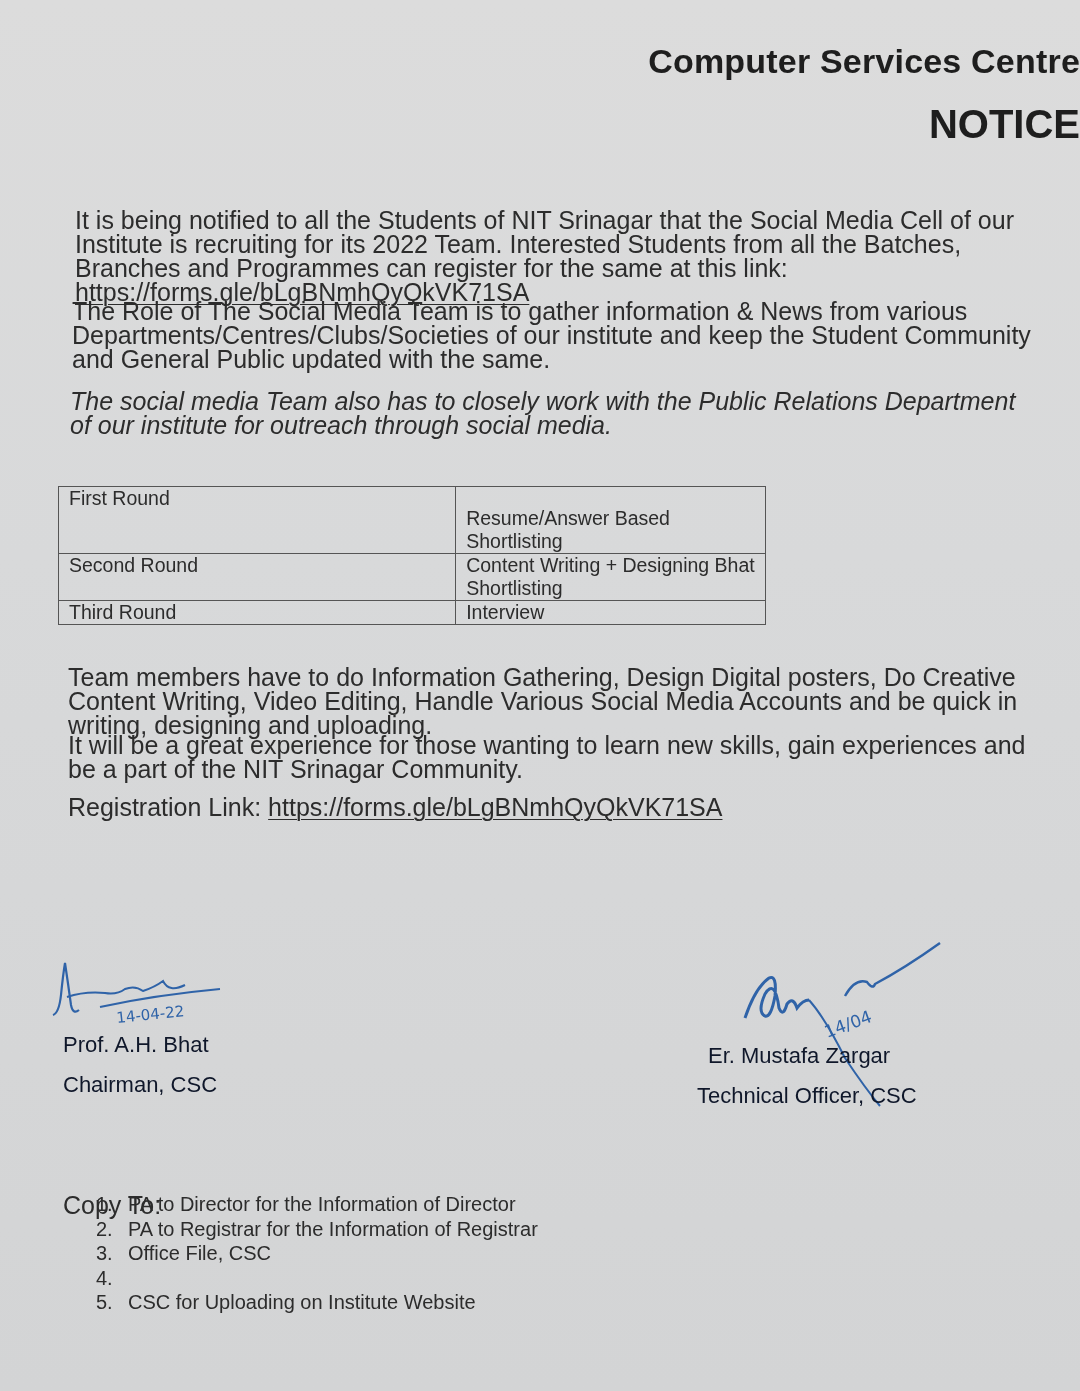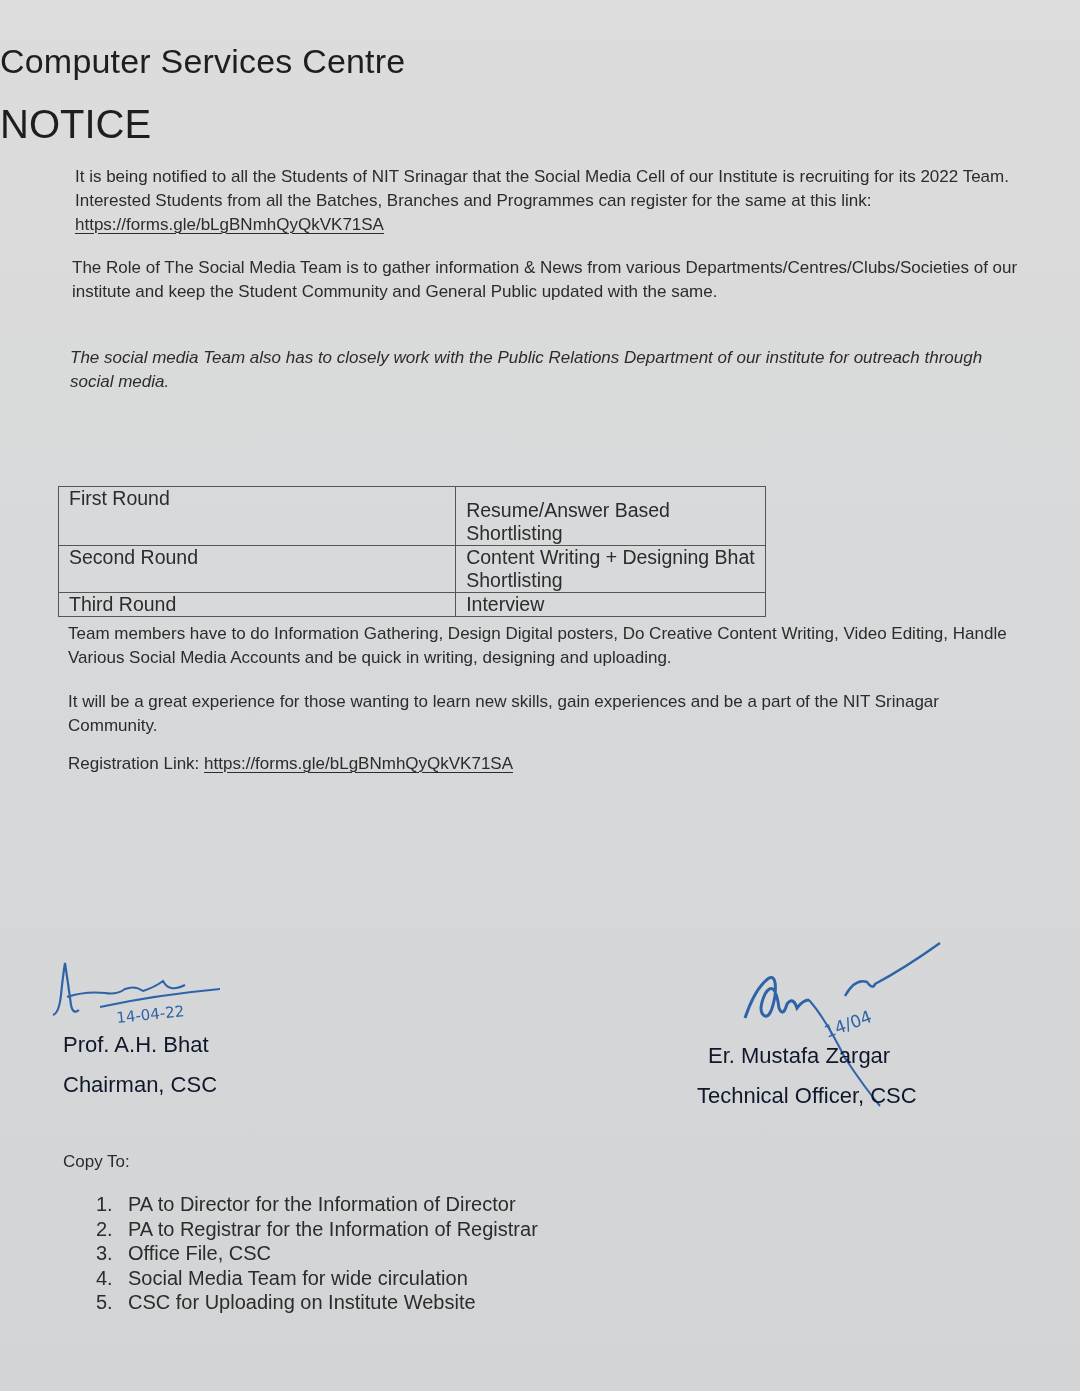--- a/index.html
+++ b/index.html
@@ -4,24 +4,24 @@
 <style>
   html, body { margin:0; padding:0; }
   body {
     width:1080px; height:1391px; overflow:hidden;
     background: linear-gradient(180deg, #dcdcdc 0%, #d8d9da 40%, #d3d4d5 100%);
     font-family: "Liberation Sans", sans-serif;
     color:#2a2a2a;
     position:relative;
   }
   .page { position:absolute; left:0; top:0; width:1080px; height:1391px; }
-  .title { position:absolute; left:0; width:1080px; text-align:left; font-weight:normal; color:#1e1e1e; }
+  .title { position:absolute; left:0; width:1080px; text-align:right; font-weight:bold; color:#1e1e1e; }
   .t1 { top:42px; font-size:34px; letter-spacing:0.2px; }
   .t2 { top:102px; font-size:40px; }
-  .para { position:absolute; font-size:17px; line-height:24px; color:#2c2c2c; }
+  .para { position:absolute; font-size:25px; line-height:24px; color:#2c2c2c;margin-top:43px; }
   .link { text-decoration: underline; text-decoration-thickness:1px; text-underline-offset:3px; color:#2c2c2c; }
   table.rounds {
     position:absolute; left:58px; top:486px; width:708px;
     border-collapse:collapse; font-size:19.5px; color:#2c2c2c;
   }
   table.rounds td { border:1.5px solid #555; padding:0 10px; vertical-align:top; line-height:23px; }
   table.rounds td.c1 { width:400px; }
   .sig-name { position:absolute; font-size:22px; color:#0f172a; }
   .copy-list { position:absolute; left:96px; top:1192px; margin:0; padding:0; list-style:none; font-size:20px; line-height:24.5px; color:#2c2c2c; }
   .copy-list li { display:flex; }
@@ -42,21 +42,21 @@
 
   <div class="para" style="left:72px; top:256px; width:960px;">The Role of The Social Media Team is to gather information &amp; News from various Departments/Centres/Clubs/Societies of our institute and keep the Student Community and General Public updated with the same.</div>
 
   <div class="para" style="left:70px; top:346px; width:950px;font-style:italic;">The social media Team also has to closely work with the Public Relations Department of our institute for outreach through social media.</div>
 
 
   <table class="rounds">
     <tbody>
       <tr>
         <td class="c1">First Round</td>
-        <td style="padding-top:12px;">Resume/Answer Based Shortlisting</td>
+        <td style="padding-top:20px;">Resume/Answer Based Shortlisting</td>
       </tr>
       <tr>
         <td class="c1">Second Round</td>
         <td style="width:300px;">Content Writing + Designing Bhat Shortlisting</td>
       </tr>
       <tr>
         <td class="c1">Third Round</td>
         <td>Interview</td>
       </tr>
     </tbody>
@@ -99,21 +99,20 @@
     <li>
         <span class="num">2.</span>
         <span>PA to Registrar for the Information of Registrar</span>
       </li>
     <li>
         <span class="num">3.</span>
         <span>Office File, CSC</span>
       </li>
     <li>
         <span class="num">4.</span>
-        <span>Social Media Team for wide circulation</span>
       </li>
     <li>
         <span class="num">5.</span>
         <span>CSC for Uploading on Institute Website</span>
       </li>
   </ol>
 
 </div>
 
 </body></html>

